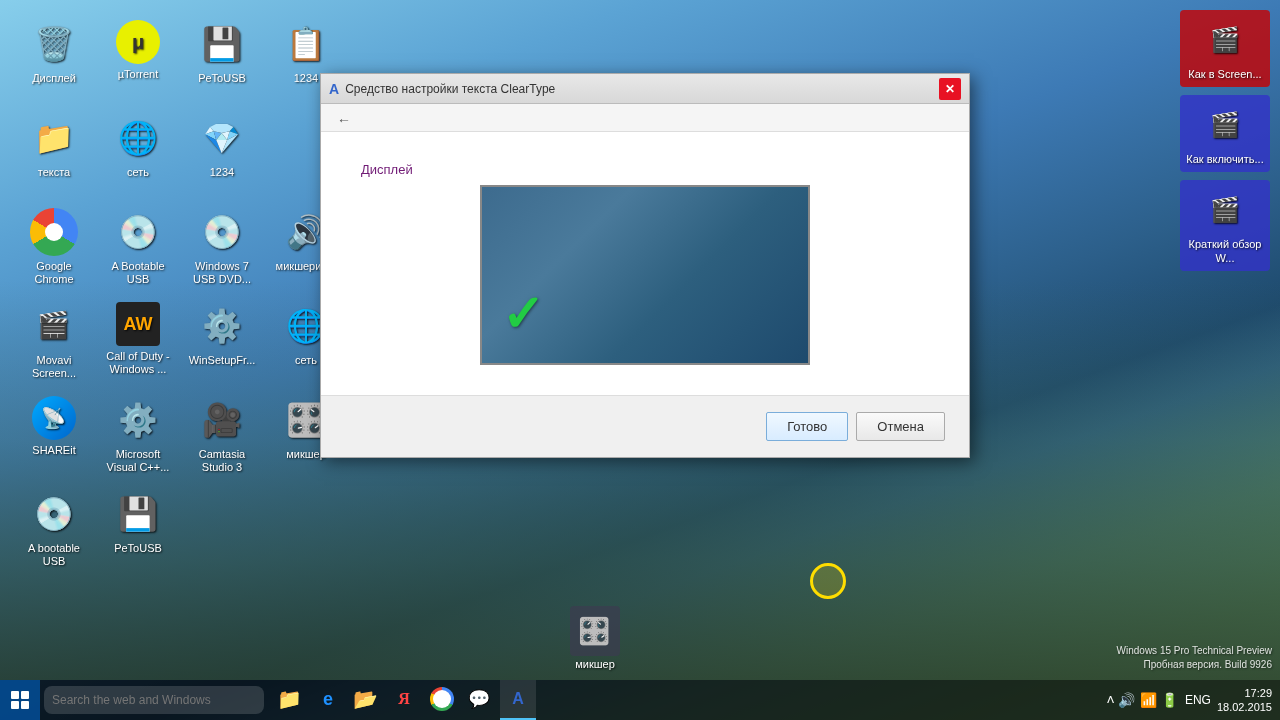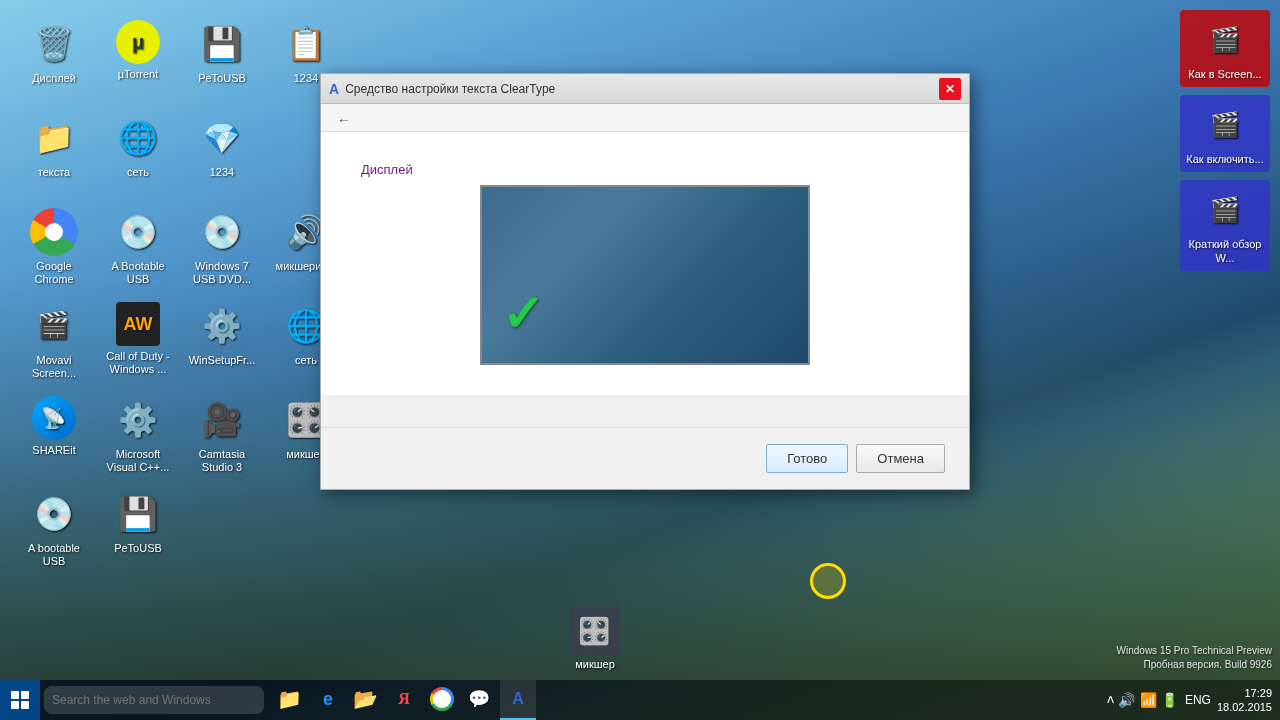--- a/index.html
+++ b/index.html
@@ -297,21 +297,20 @@
       text-shadow: 1px 1px 3px rgba(0,0,0,0.5);
     }
 
     .dialog-footer {
       padding: 16px 24px;
       background: #f0f0f0;
       border-top: 1px solid #ddd;
       display: flex;
       justify-content: flex-end;
       gap: 8px;
-      margin-top: 32px;
     }
 
     .btn {
       padding: 6px 20px;
       font-size: 13px;
       border: 1px solid #aaa;
       border-radius: 2px;
       cursor: pointer;
       background: linear-gradient(180deg, #fafafa 0%, #e8e8e8 100%);
       color: #333;

